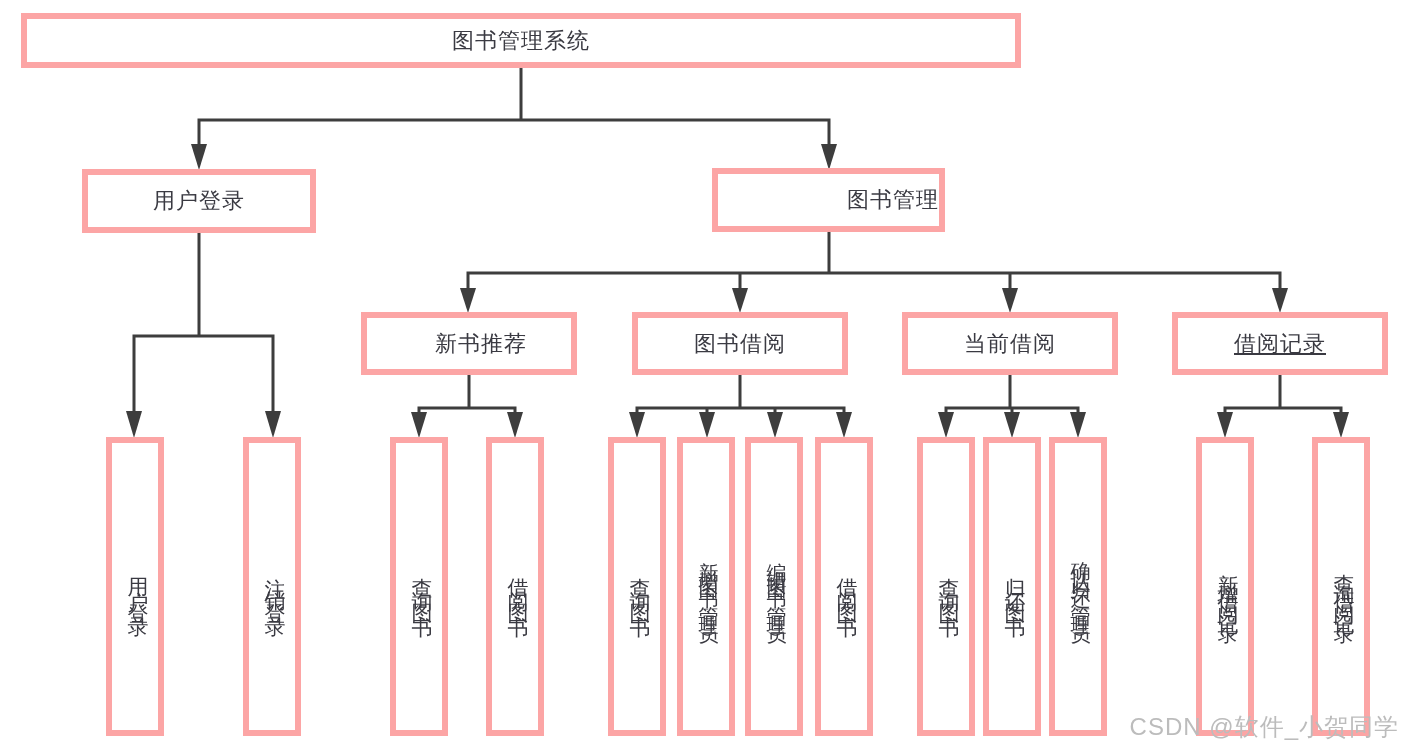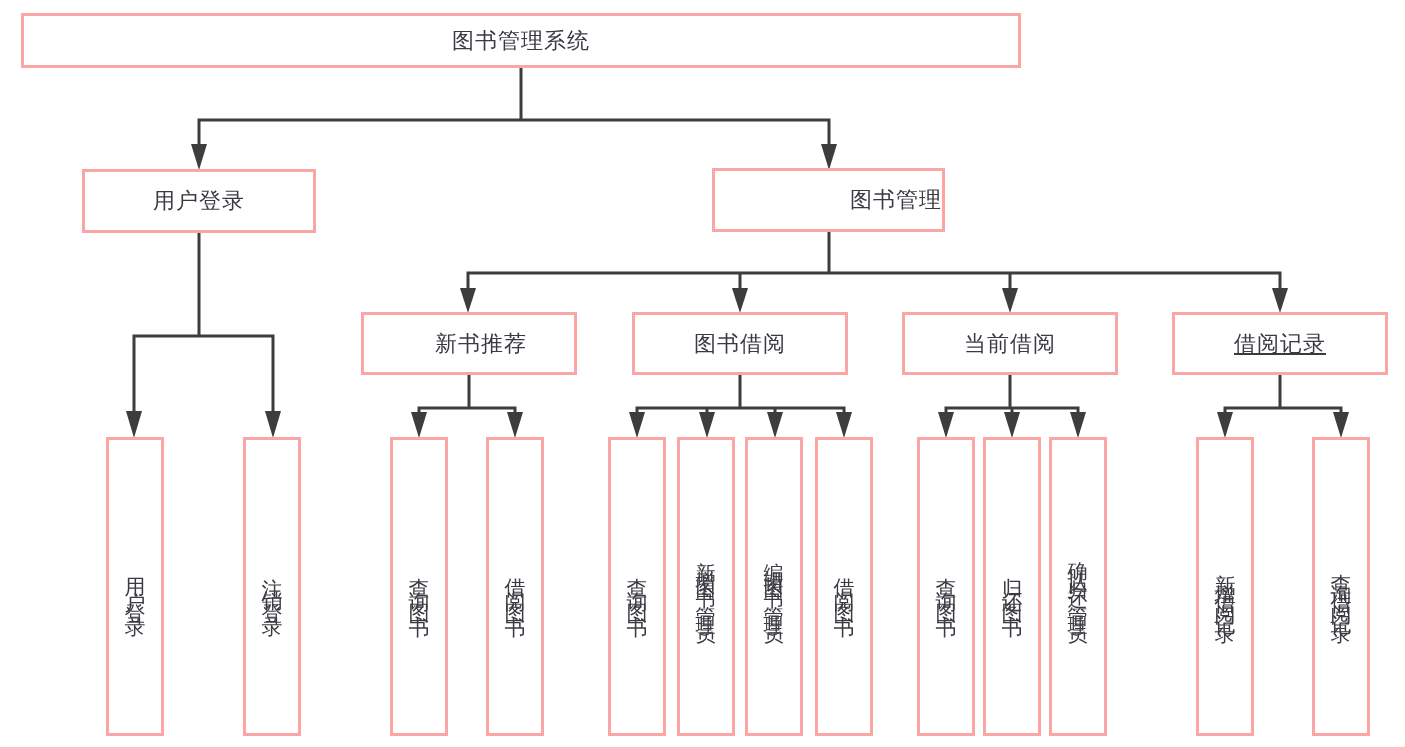--- a/index.html
+++ b/index.html
@@ -8,21 +8,21 @@
     width:1405px;height:747px;
     background:#ffffff;
     font-family:"Liberation Sans","DejaVu Sans",sans-serif;
     color:#3a3a42;
     overflow:hidden;
   }
   .connectors{position:absolute;left:0;top:0;width:1405px;height:747px;}
   .box{
     position:absolute;
     box-sizing:border-box;
-    border:3px solid #fca5a5;
+    border:6px solid #fca5a5;
     background:#ffffff;
   }
   .hbox{
     display:flex;align-items:center;justify-content:center;
     font-size:22px;letter-spacing:1px;
   }
   .vbox{
     writing-mode:vertical-lr;
     text-orientation:mixed;
     text-align:center;
@@ -122,14 +122,15 @@
   <div class="box vbox long" style="left:745px;top:437px;width:58px;height:299px;">编辑图书（管理员）</div>
   <div class="box vbox" style="left:815px;top:437px;width:58px;height:299px;">借阅图书</div>
 
   <div class="box vbox" style="left:917px;top:437px;width:58px;height:299px;">查询图书</div>
   <div class="box vbox" style="left:983px;top:437px;width:58px;height:299px;">归还图书</div>
   <div class="box vbox long" style="left:1049px;top:437px;width:58px;height:299px;">确认归还（管理员）</div>
 
   <div class="box vbox mid" style="left:1196px;top:437px;width:58px;height:299px;">新增借阅记录</div>
   <div class="box vbox mid" style="left:1312px;top:437px;width:58px;height:299px;">查询借阅记录</div>
 
+  <div class="watermark">CSDN @软件_小贺同学</div>
 
 </div>
 
 </body></html>

